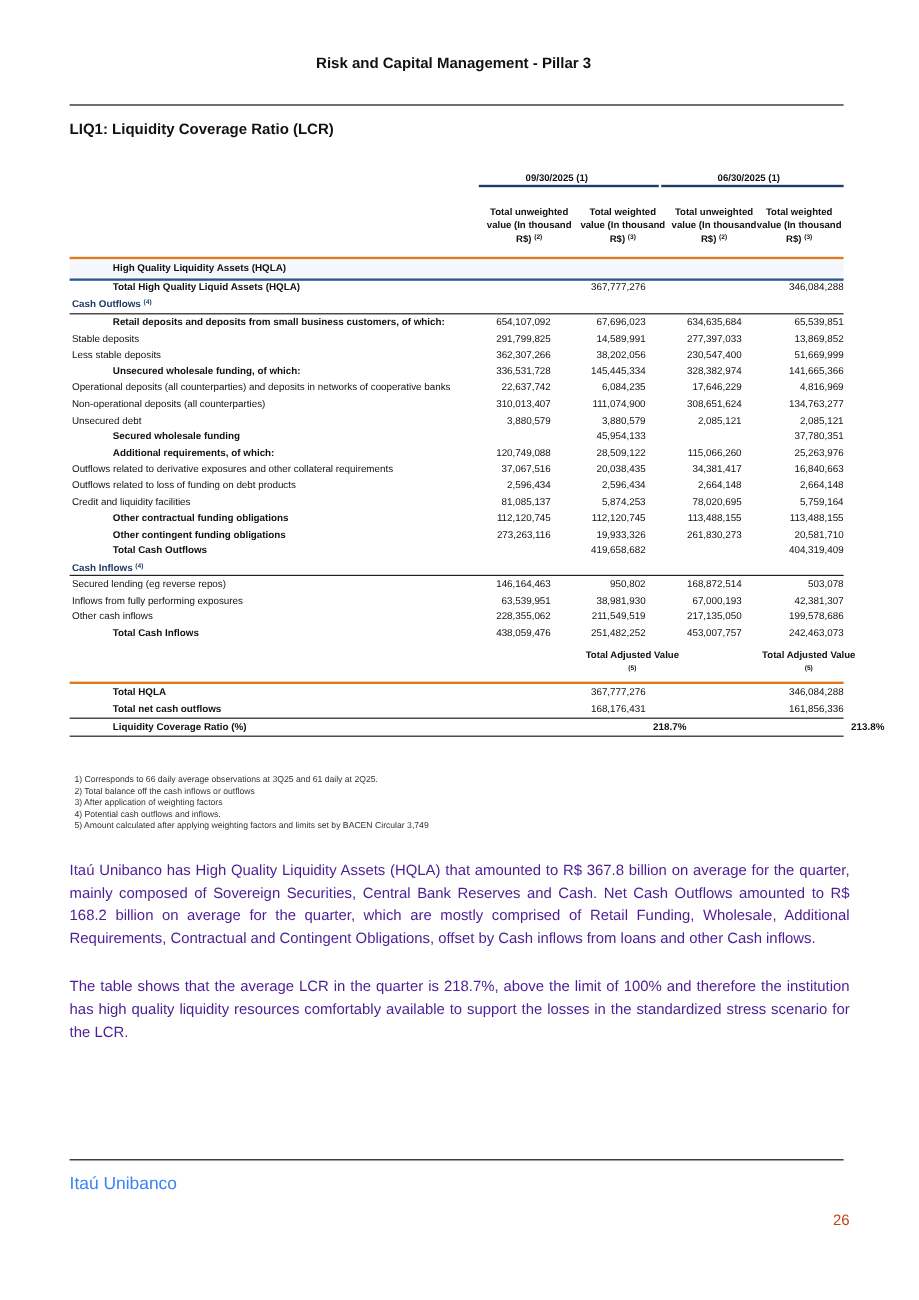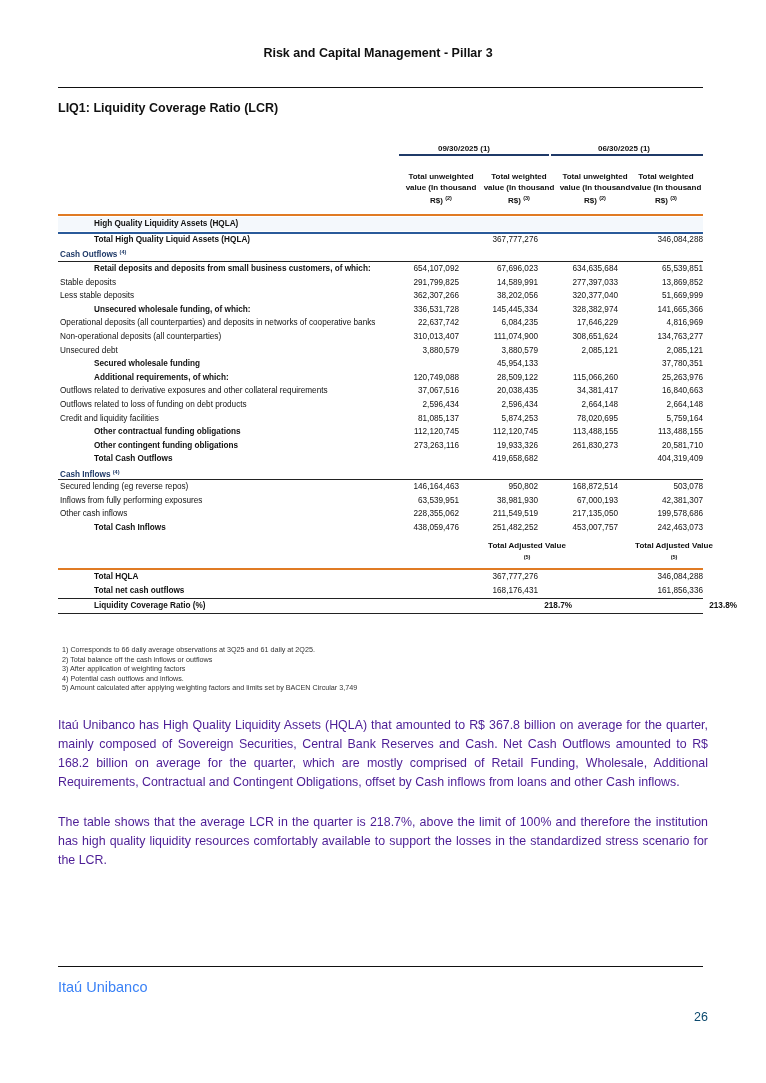--- a/index.html
+++ b/index.html
@@ -24,21 +24,21 @@
   .blue-rule { position: absolute; left: 58px; width: 645px; height: 0; border-top: 2px solid #2a5a9a; }
   .dark-rule { position: absolute; left: 58px; width: 645px; height: 0; border-top: 1px solid #222; }
   .hqla-band { position: absolute; left: 58px; width: 645px; top: 217px; height: 14px; background: #f4f8fc; }
 
   .adj-hdr { position: absolute; top: 541px; width: 80px; text-align: center; font-size: 8px; font-weight: bold; line-height: 10.5px; }
 
   .footnotes { position: absolute; top: 645px; left: 62px; font-size: 7.2px; color: #333; line-height: 9.6px; }
   .para { position: absolute; left: 58px; width: 650px; font-size: 12.4px; line-height: 19px; text-align: justify; color: #4c1d95; }
   .footer-rule { position: absolute; top: 966px; left: 58px; width: 645px; height: 0; border-top: 1.5px solid #111; }
   .footer-brand { position: absolute; top: 979px; left: 58px; font-size: 14.5px; color: #3b82f6; }
-  .page-num { position: absolute; top: 1010px; left: 660px; width: 48px; text-align: right; font-size: 12.5px; color: #0c4a6e; }
+  .page-num { position: absolute; top: 1010px; left: 660px; width: 48px; text-align: right; font-size: 12.5px; color: #c2410c; }
 </style>
 </head>
 <body>
 
 <div class="page-header">Risk and Capital Management - Pillar 3</div>
 <div class="header-rule"></div>
 <div class="table-title">LIQ1: Liquidity Coverage Ratio (LCR)</div>
 
 <div class="date-hdr" style="left:386px;width:156px;">09/30/2025 (1)</div>
 <div class="date-rule" style="left:399px;width:150px;"></div>
@@ -84,21 +84,21 @@
       <span class="lbl">Stable deposits</span>
       <span class="v c1">291,799,825</span>
       <span class="v c2">14,589,991</span>
       <span class="v c3">277,397,033</span>
       <span class="v c4">13,869,852</span>
     </div>
   <div class="row">
       <span class="lbl">Less stable deposits</span>
       <span class="v c1">362,307,266</span>
       <span class="v c2">38,202,056</span>
-      <span class="v c3">320,377,040</span>
+      <span class="v c3">230,547,400</span>
       <span class="v c4">51,669,999</span>
     </div>
   <div class="row">
       <span class="lbl bold">Unsecured wholesale funding, of which:</span>
       <span class="v c1">336,531,728</span>
       <span class="v c2">145,445,334</span>
       <span class="v c3">328,382,974</span>
       <span class="v c4">141,665,366</span>
     </div>
   <div class="row">

